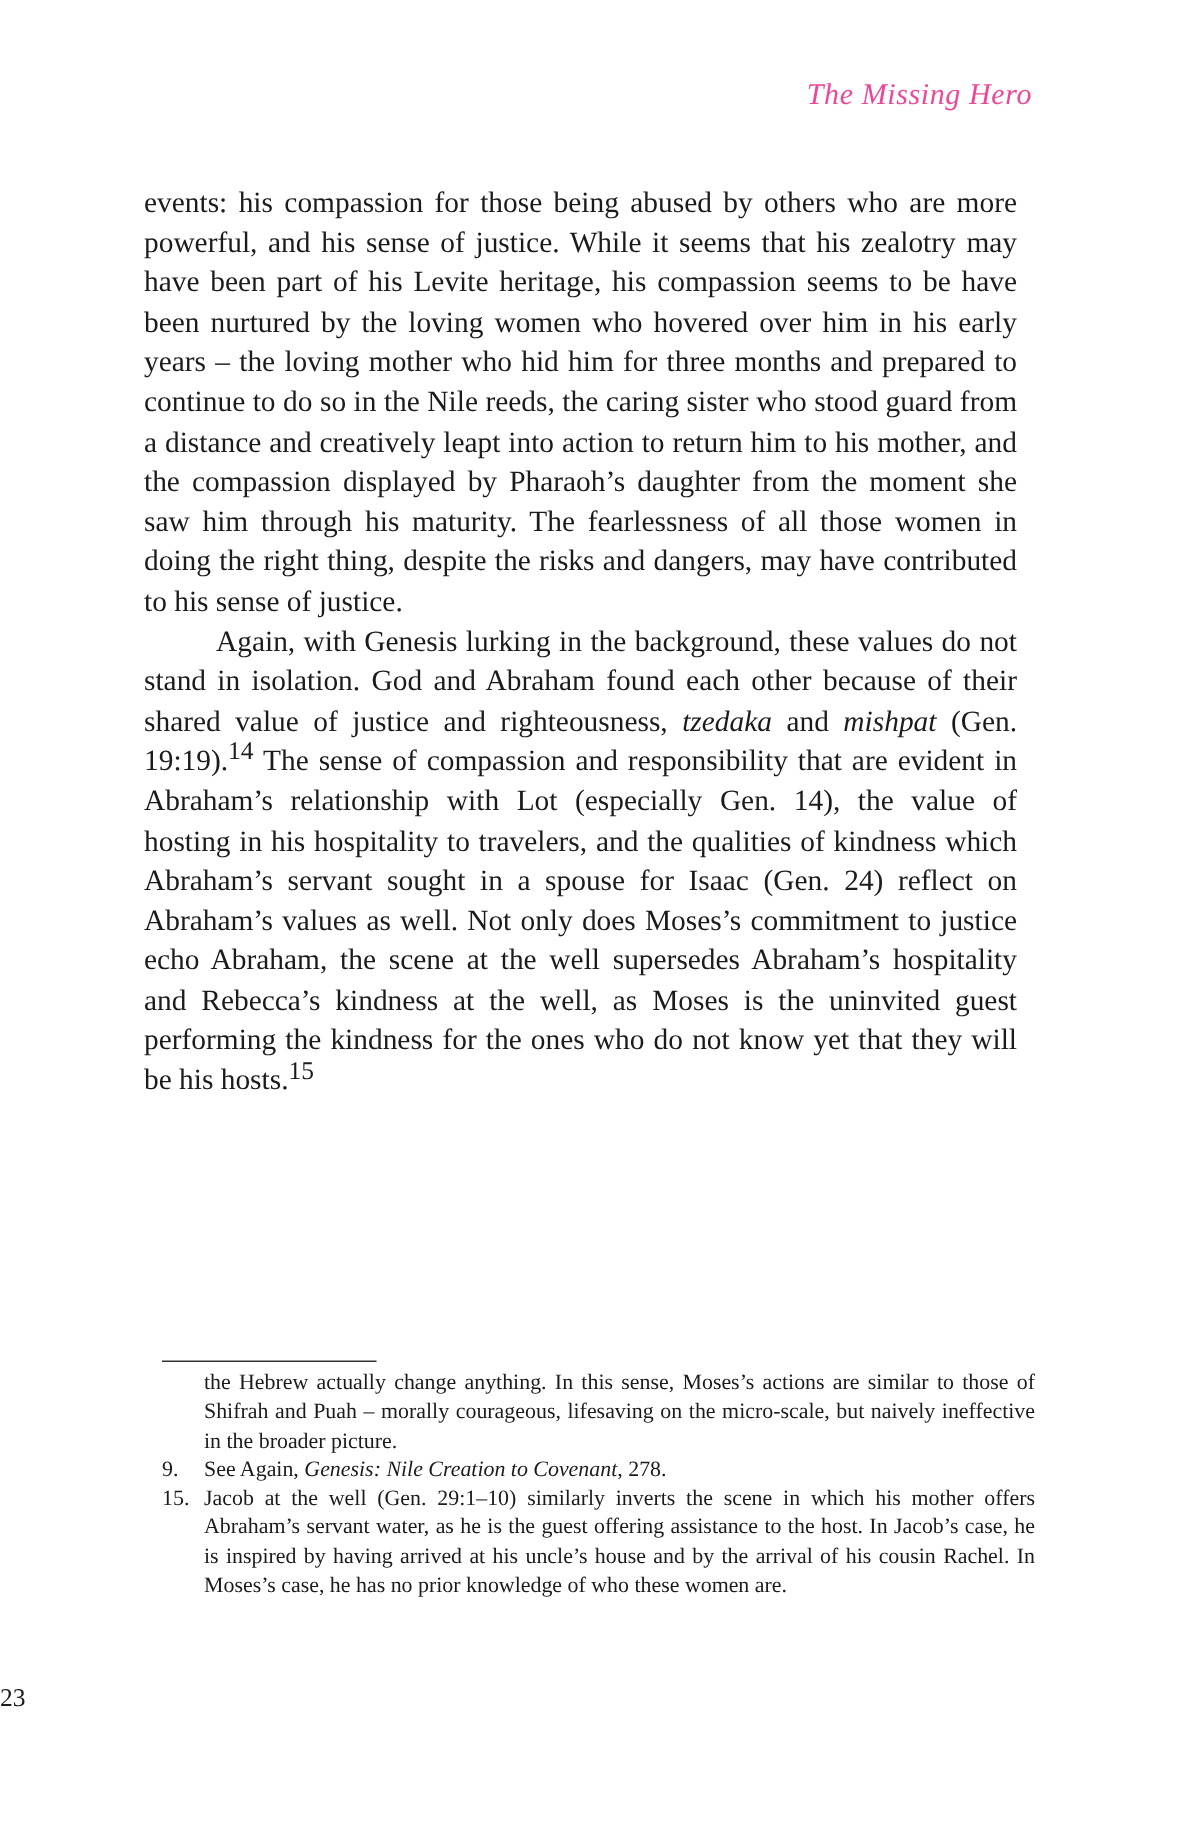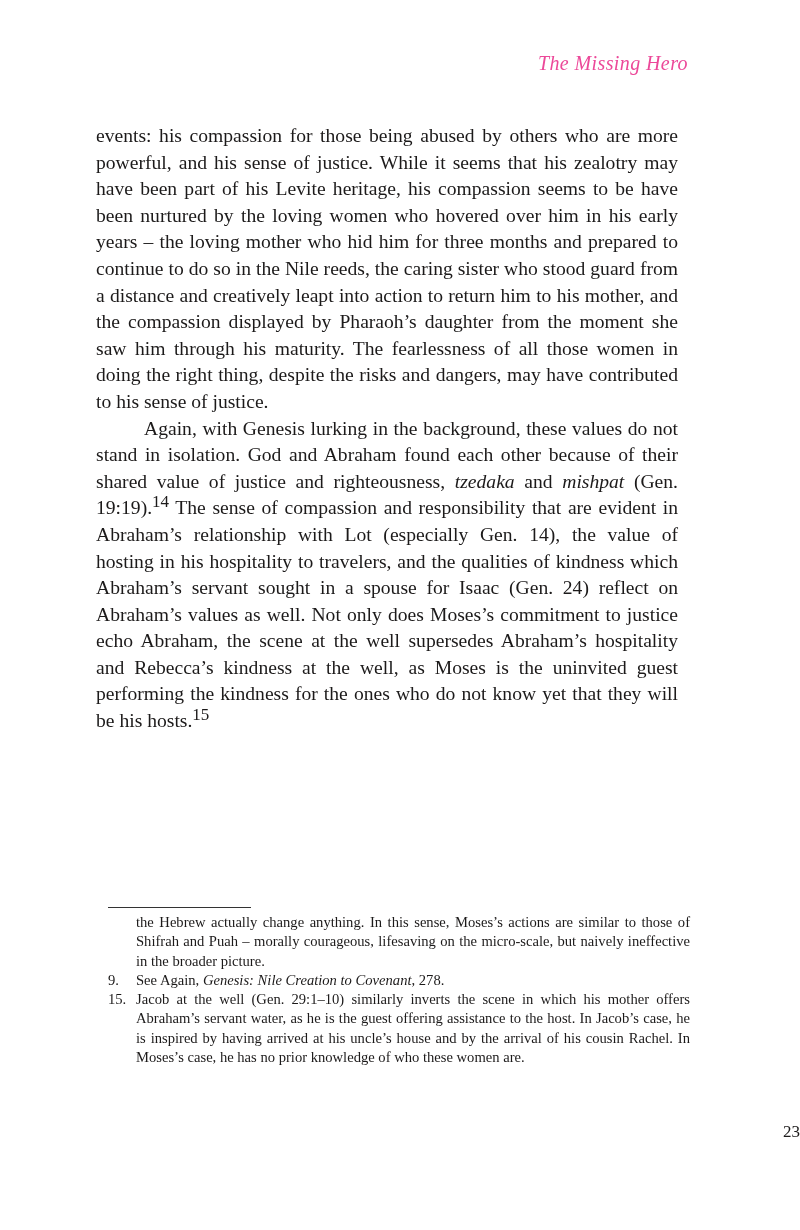--- a/index.html
+++ b/index.html
@@ -8,21 +8,21 @@
   .body-text { position: absolute; left: 96px; top: 123px; width: 582px; font-size: 19.6px; line-height: 26.6px; text-align: justify; }
   .body-text p { margin: 0; }
   .body-text p.indent { text-indent: 48px; }
   sup { font-size: 17px; vertical-align: super; line-height: 0; margin-top: 13px; }
   .fn-rule { position: absolute; left: 108px; top: 907px; width: 143px; height: 0; border-top: 1px solid #333; }
   .footnotes { position: absolute; left: 108px; top: 913px; width: 582px; font-size: 14.6px; line-height: 19.3px; text-align: justify; }
   .footnotes p { margin: 0; }
   .fn-cont { padding-left: 28px; }
   .fn { padding-left: 28px; text-indent: -28px; }
   .fn-num { display: inline-block; width: 28px; text-indent: 0; }
-  .page-number { position: absolute; top: 1122px; left: 0; width: 800px; text-align: right; font-size: 17px; }
+  .page-number { position: absolute; top: 1122px; left: 0; width: 800px; text-align: left; font-size: 17px; }
 </style>
 </head>
 <body>
 
 <div class="running-head">The Missing Hero</div>
 
 <div class="body-text">
   <p>
     <span>events: his compassion for those being abused by others who are more powerful, and his sense of justice. While it seems that his zealotry may have been part of his Levite heritage, his compassion seems to be have been nurtured by the loving women who hovered over him in his early years – the loving mother who hid him for three months and prepared to continue to do so in the Nile reeds, the caring sister who stood guard from a distance and creatively leapt into action to return him to his mother, and the compassion displayed by Pharaoh’s daughter from the moment she saw him through his maturity. The fearlessness of all those women in doing the right thing, despite the risks and dangers, may have contributed to his sense of justice.</span>
   </p>

